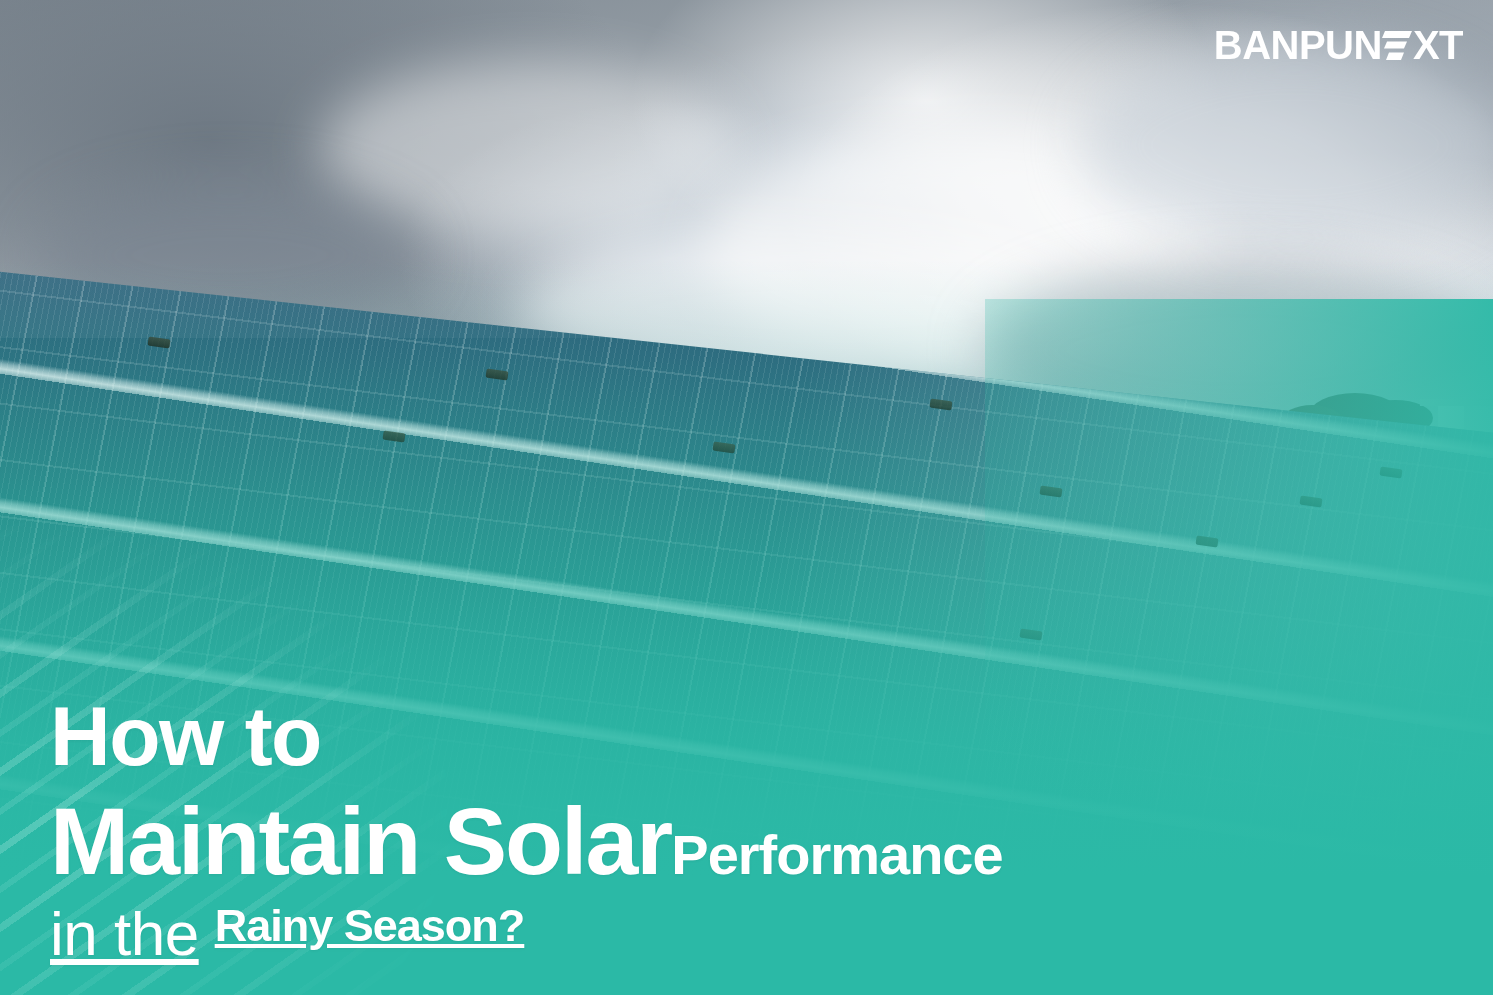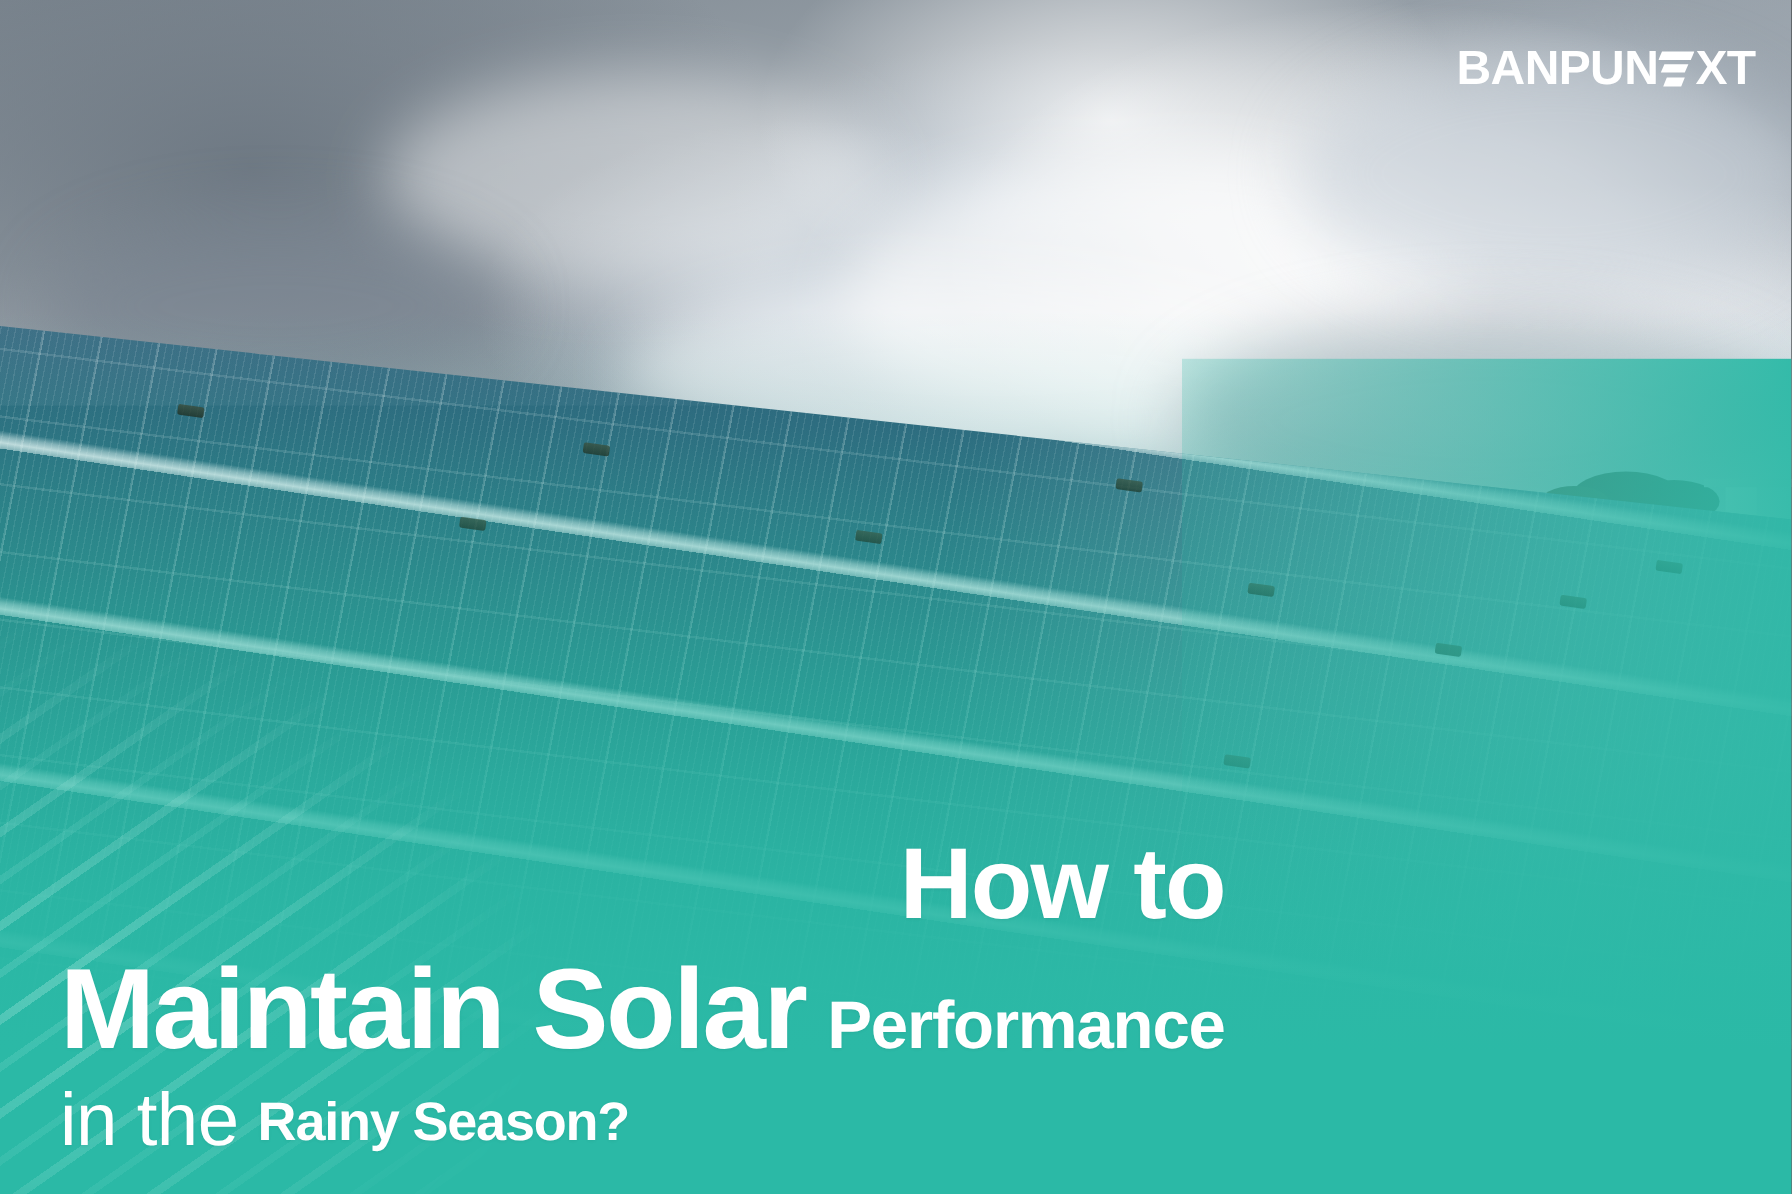--- a/index.html
+++ b/index.html
@@ -159,21 +159,21 @@
       rgba(170,235,226,.22) 58px,
       rgba(170,235,226,.22) 64px);
     -webkit-mask-image:radial-gradient(ellipse 520px 380px at 16% 62%, rgba(0,0,0,.95) 0%, rgba(0,0,0,.4) 52%, rgba(0,0,0,0) 80%);
     mask-image:radial-gradient(ellipse 520px 380px at 16% 62%, rgba(0,0,0,.95) 0%, rgba(0,0,0,.4) 52%, rgba(0,0,0,0) 80%);
     opacity:.9;
   }
 
   
   .logo{
     position:absolute;
-    right:30px; top:36px;
+    right:30px; top:24px;
     display:flex; align-items:center;
     height:42px;
     letter-spacing:.5px;
   }
   .logo-text{
     font-size:40px;
     font-weight:700;
     color:#ffffff;
     line-height:1;
     letter-spacing:-0.5px;
@@ -193,42 +193,41 @@
     bottom:30px;
     color:#ffffff;
     line-height:1;
     text-shadow:0 1px 3px rgba(0,0,0,.06);
   }
   .line1{
     font-size:84px;
     font-weight:700;
     letter-spacing:-1.5px;
     margin-bottom:16px;
-    text-align:right;
   }
   .line2{
     display:flex;
     align-items:baseline;
-    gap:18px;
     margin-bottom:14px;
   }
   .line2 .big{
     font-size:95px;
     font-weight:700;
     letter-spacing:-2px;
   }
   .line2 .med{
     font-size:56px;
     font-weight:700;
     letter-spacing:-1px;
   }
   .line3{
     display:flex;
-    align-items:center;
+    align-items:flex-start;
     gap:16px;
+    text-decoration:underline;
   }
   .line3 .light{
     font-size:62px;
     font-weight:400;
     letter-spacing:-.5px;
   }
   .line3 .bold{
     font-size:45px;
     font-weight:700;
     letter-spacing:-1px;

